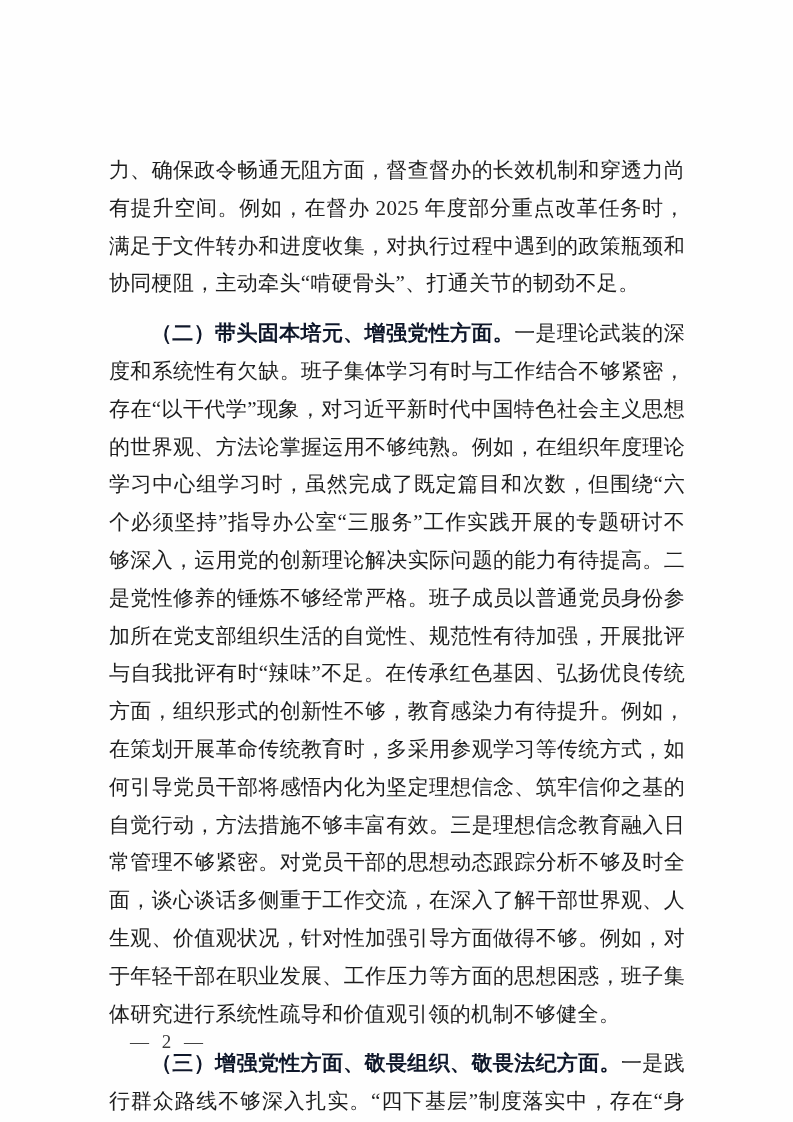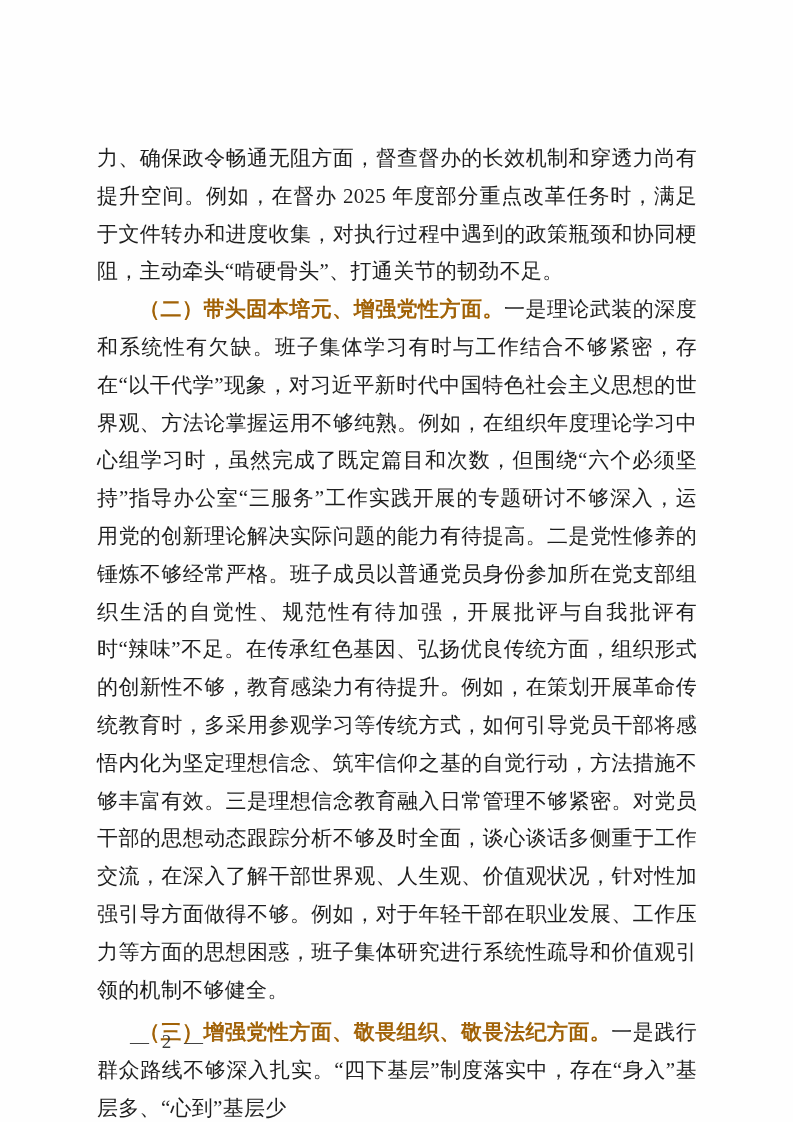--- a/index.html
+++ b/index.html
@@ -16,37 +16,37 @@
     font-family: "Liberation Serif", "DejaVu Serif", serif;
   }
   .doc-body {
     position: absolute;
     top: 140px;
     left: 97px;
     width: 600px;
     color: #1e1e1e;
   }
   .para {
-    margin: 0;
+    margin: 12px;
     font-size: 21px;
     line-height: 37.8px;
     text-align: justify;
     text-justify: inter-ideograph;
     letter-spacing: 0.3px;
     word-break: break-all;
   }
   .para.indent {
     text-indent: 2em;
   }
   .para.gap-before {
     margin-top: 5px;
   }
   .section-lead {
     font-weight: bold;
-    color: #a16207;
+    color: #0f172a;
   }
   .page-number {
     position: absolute;
     left: 130px;
     top: 1031px;
     font-size: 19px;
     letter-spacing: 4px;
     color: #3a3a3a;
     font-family: "Liberation Serif", "DejaVu Serif", serif;
   }

